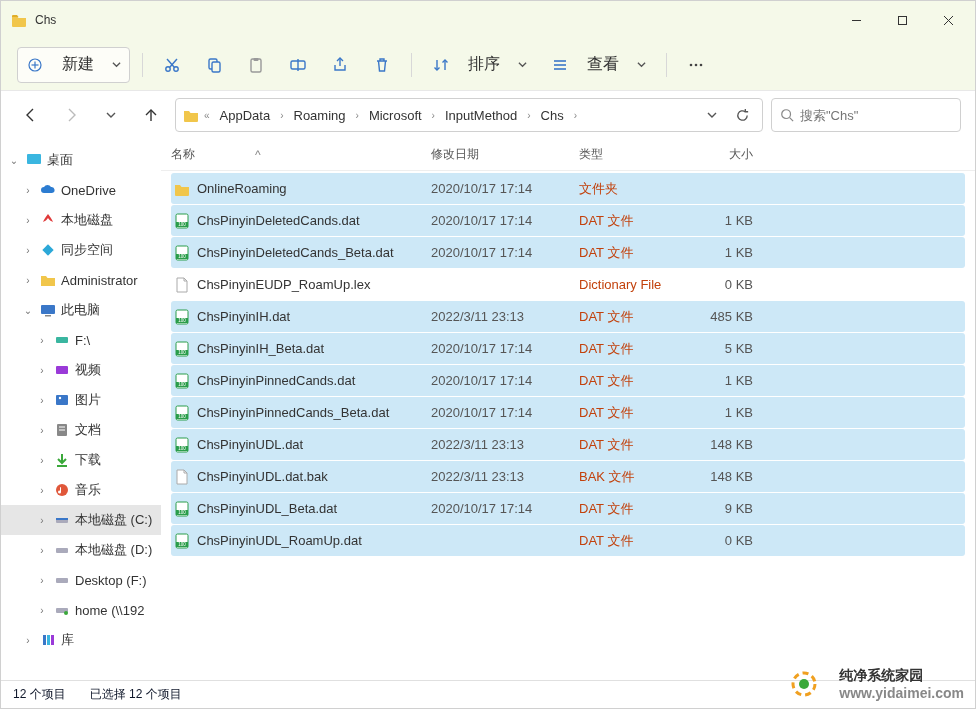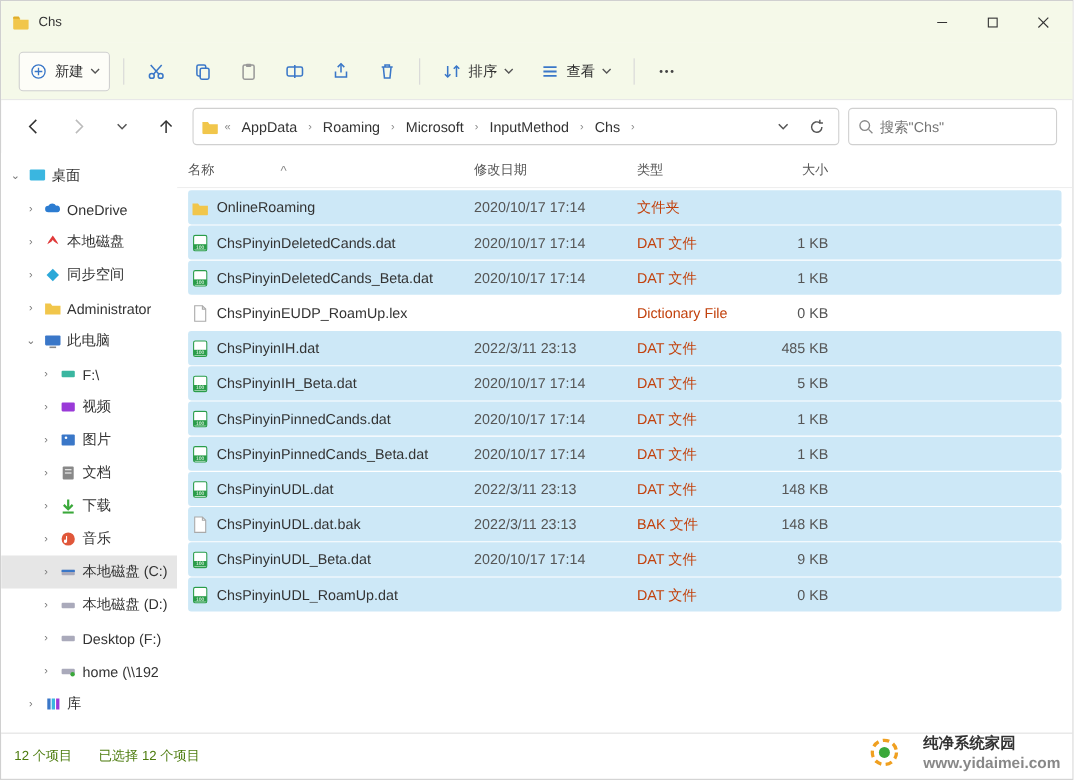--- a/index.html
+++ b/index.html
@@ -5,21 +5,21 @@
 * { margin: 0; padding: 0; box-sizing: border-box; font-family: "Segoe UI", "Microsoft YaHei", sans-serif; }
 body { background: #f8f8f8; width: 976px; height: 709px; overflow: hidden; }
 .window { width: 976px; height: 709px; background: #fff; border: 1px solid #d0d0d0; display: flex; flex-direction: column; }
 .titlebar { height: 38px; background: #f5f9e9; display: flex; align-items: center; padding: 0 4px 0 10px; }
 .titlebar .folder-ico { width: 16px; height: 14px; margin-right: 8px; }
 .titlebar .title { font-size: 12px; color: #333; flex: 1; }
 .titlebar .win-btn { width: 46px; height: 38px; display: flex; align-items: center; justify-content: center; color: #333; }
 .titlebar .win-btn svg { stroke: #333; }
 
 .toolbar { height: 52px; background: #f5f9e9; display: flex; align-items: center; padding: 0 16px; gap: 8px; border-bottom: 1px solid #e8e8e8; }
-.tb-btn { height: 36px; display: flex; align-items: center; gap: 6px; padding: 0 8px; border-radius: 4px; font-size: 13px; color: #333; }
+.tb-btn { height: 36px; display: flex; align-items: center; gap: 18px; padding: 0 8px; border-radius: 4px; font-size: 16px; color: #333; }
 .tb-new { border: 1px solid #d0d0d0; background: #fdfdf8; }
 .tb-sep { width: 1px; height: 24px; background: #d8d8d8; margin: 0 4px; }
 .tb-icon { width: 18px; height: 18px; display: flex; align-items: center; justify-content: center; }
 .chevron-down { width: 9px; height: 9px; }
 
 .addrbar-row { height: 48px; display: flex; align-items: center; padding: 0 14px; gap: 8px; }
 .nav-btn { width: 32px; height: 32px; display: flex; align-items: center; justify-content: center; color: #555; border-radius: 4px; }
 .addrbar { flex: 1; height: 34px; border: 1px solid #d0d0d0; border-radius: 4px; display: flex; align-items: center; padding: 0 6px; gap: 2px; }
 .addrbar .crumb { font-size: 13px; color: #333; padding: 4px 6px; border-radius: 3px; white-space: nowrap; }
 .addrbar .chev { color: #888; font-size: 10px; padding: 0 2px; }
@@ -47,21 +47,21 @@
 
 .filelist { flex: 1; overflow-y: auto; padding: 2px 10px; }
 .file-row { height: 31px; display: flex; align-items: center; font-size: 13px; color: #333; border-radius: 3px; margin-bottom: 1px; }
 .file-row.selected { background: #cde8f7; }
 .file-row .fico { width: 18px; height: 18px; margin: 0 6px 0 2px; display: flex; align-items: center; justify-content: center; }
 .file-row .fname { flex: 0 0 234px; white-space: nowrap; overflow: hidden; text-overflow: ellipsis; }
 .file-row .fdate { flex: 0 0 148px; color: #555; }
 .file-row .ftype { flex: 0 0 112px; color: #c2410c; }
 .file-row .fsize { flex: 0 0 70px; text-align: right; color: #555; padding-right: 8px; }
 
-.statusbar { height: 42px; border-top: 1px solid #e0e0e0; display: flex; align-items: center; font-size: 12px; color: #4d7c0f; padding: 0 12px; gap: 24px; }
+.statusbar { height: 28px; border-top: 1px solid #e0e0e0; display: flex; align-items: center; font-size: 12px; color: #0f172a; padding: 0 12px; gap: 24px; }
 
 .watermark { position: absolute; right: 12px; bottom: 8px; font-size: 14px; color: #333; font-weight: bold; display: flex; align-items: center; gap: 22px; }
 .watermark .sub { font-size: 14px; color: #888; display: block; font-weight: bold; }
 .watermark-logo { width: 26px; height: 26px; }
 
 
 svg { display: block; }
 </style>
 </head>
 <body>

